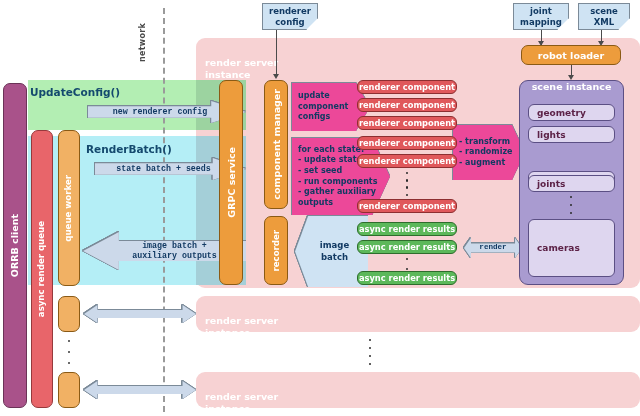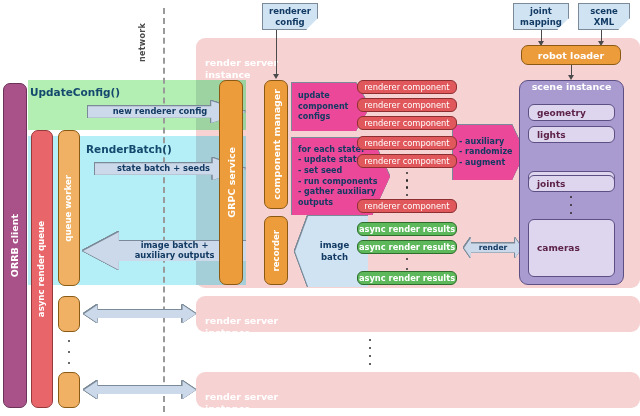--- a/index.html
+++ b/index.html
@@ -106,21 +106,21 @@
   .penta-wrap{
     filter:drop-shadow(0.7px 0 0 #7b8a98) drop-shadow(-0.7px 0 0 #7b8a98)
            drop-shadow(0 0.7px 0 #7b8a98) drop-shadow(0 -0.7px 0 #7b8a98);
   }
 
   
   .comp-red{
     background:#e0585b;
     border:1.2px solid #8d2f31;
     border-radius:6px;
-    color:#ffffff;font-weight:normal;font-size:8.3px;
+    color:#ffffff;font-weight:bold;font-size:8.3px;
     display:flex;align-items:center;justify-content:center;
   }
   .comp-green{
     background:#5cb85a;
     border:1.2px solid #2e6d2c;
     border-radius:6px;
     color:#ffffff;font-weight:bold;font-size:8.3px;
     display:flex;align-items:center;justify-content:center;
   }
 
@@ -141,20 +141,21 @@
     color:#5c2247;font-weight:bold;font-size:9px;
     display:flex;align-items:center;
     padding-left:8px;
   }
 
   
   .arrow-right{
     background:#ccd9ea;
     filter:drop-shadow(0.7px 0 0 #5b6a7c) drop-shadow(-0.7px 0 0 #5b6a7c)
            drop-shadow(0 0.7px 0 #5b6a7c) drop-shadow(0 -0.7px 0 #5b6a7c);
+    font-family:Liberation Mono, monospace;
   }
   .arrow-label{
     color:#123a63;font-weight:bold;font-size:8.3px;
     text-align:center;line-height:1.2;white-space:pre-line;
     display:flex;align-items:center;justify-content:center;
     height:100%;
   }
   .ar-shape-right{clip-path:polygon(0 24%,78% 24%,78% 0,100% 50%,78% 100%,78% 76%,0 76%);}
   .ar-shape-left{clip-path:polygon(100% 24%,22% 24%,22% 0,0 50%,22% 100%,22% 76%,100% 76%);}
   .ar-shape-both{clip-path:polygon(12% 0,12% 28%,88% 28%,88% 0,100% 50%,88% 100%,88% 72%,12% 72%,12% 100%,0 50%);}
@@ -293,21 +294,21 @@
 - update state
 - set seed
 - run components
 - gather auxiliary
   outputs</span>
     </div>
   </div>
 
   <div class="abs penta-wrap" style="left:453px;top:125px;width:60px;height:45px;">
     <div class="callout penta-right" style="width:100%;height:100%;">
-      <span>- auxiliary
+      <span>- transform
 - randomize
 - augment</span>
     </div>
   </div>
 
   <div class="abs penta-wrap" style="left:295px;top:216px;width:61px;height:61px;">
     <div class="callout penta-left" style="width:100%;height:100%;justify-content:center;">
       <span style="text-align:center;width:100%;font-size:8.5px;padding-left:6px;">image
 batch</span>
     </div>

